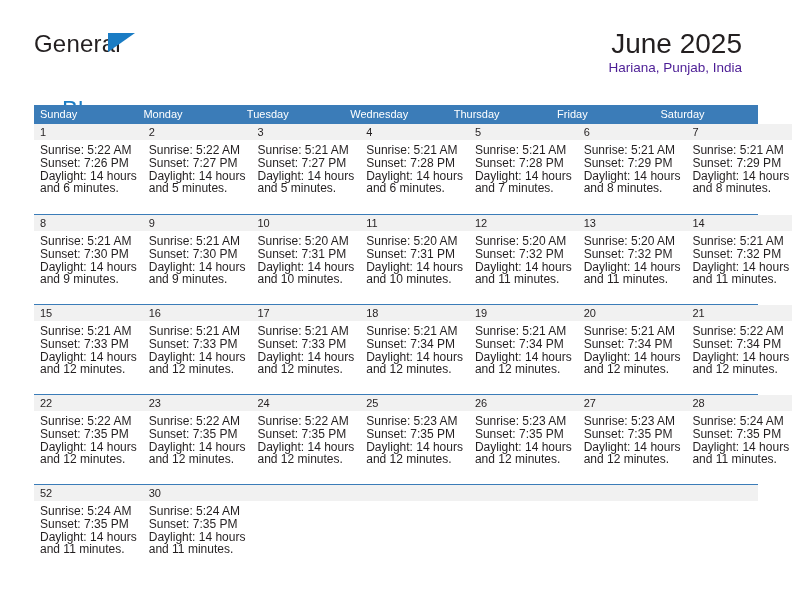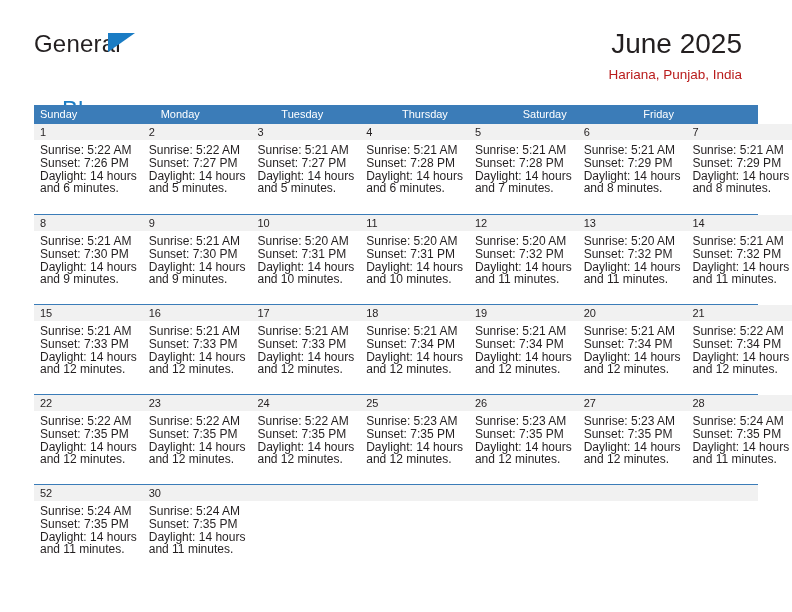--- a/index.html
+++ b/index.html
@@ -74,22 +74,21 @@
   }
   .cal-title {
     font-size: 28px;
     font-weight: normal;
     color: #231f20;
     line-height: 1.15;
     white-space: nowrap;
   }
   .cal-subtitle {
     font-size: 13.5px;
-    color: #b91c1c;
-    margin-top: 7px;
+    color: #4c1d95;
     white-space: nowrap;
   }
 
   
   .calendar {
     position: absolute;
     left: 34px;
     top: 105px;
     width: 724px;
   }
@@ -163,23 +162,24 @@
     </div>
 
   </div>
 
   <div class="calendar">
 
     <div class="weekdays">
       <div class="weekday">Sunday</div>
       <div class="weekday">Monday</div>
       <div class="weekday">Tuesday</div>
+      <div class="weekday">Wednesday</div>
       <div class="weekday">Thursday</div>
+      <div class="weekday">Friday</div>
       <div class="weekday">Saturday</div>
-      <div class="weekday">Friday</div>
     </div>
 
     <div class="week-row first">
       <div class="day-cell">
         <div class="day-num-band">1</div>
         <div class="day-body">
           <div>Sunrise: 5:22 AM</div>
           <div>Sunset: 7:26 PM</div>
           <div>Daylight: 14 hours</div>
           <div>and 6 minutes.</div>

